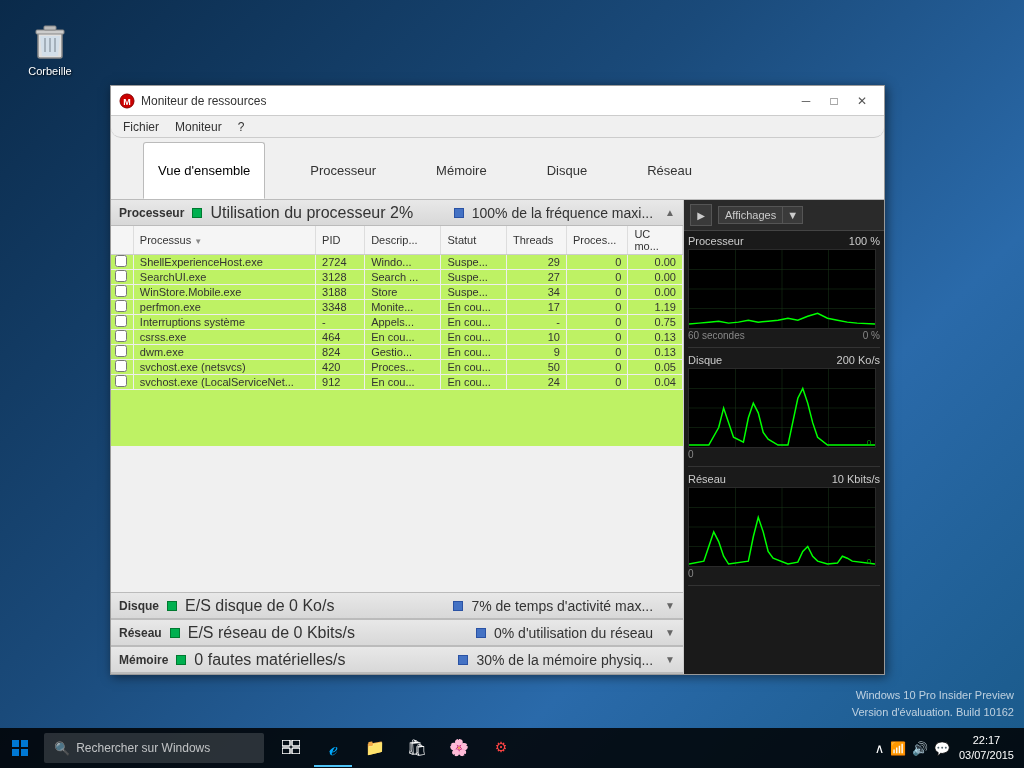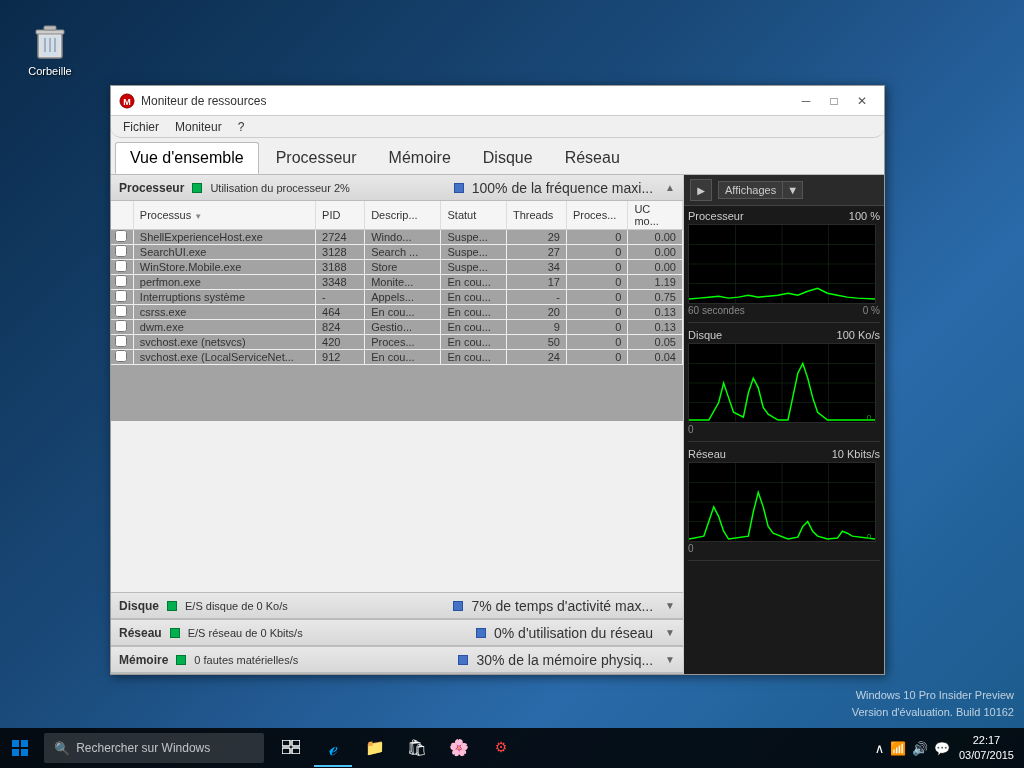--- a/index.html
+++ b/index.html
@@ -200,26 +200,27 @@
 
     
     .tabs {
       display: flex;
       background: #f0f0f0;
       border-bottom: 1px solid #bbb;
       padding: 4px 4px 0;
       gap: 2px;
     }
     .tab {
-      padding: 6px 14px;
-      font-size: 16px;
+      padding: 20px 14px;
+      font-size: 13px;
       cursor: pointer;
       border: 1px solid transparent;
       border-radius: 3px 3px 0 0;
       color: #333;
+      margin-left: 28px;
     }
     .tab.active {
       background: #fff;
       border: 1px solid #bbb;
       border-bottom: 1px solid #fff;
       color: #000;
     }
 
     
     .content {
@@ -257,21 +258,21 @@
       color: #333;
       flex: 0 0 auto;
     }
     .section-indicator {
       width: 10px;
       height: 10px;
       background: #00b050;
       border: 1px solid #007a30;
     }
     .section-stat {
-      font-size: 11px;
+      font-size: 16px;
       color: #333;
       flex: 1;
     }
     .section-stat2 {
       font-size: 14px;
       color: #333;
     }
     .section-indicator2 {
       width: 10px;
       height: 10px;
@@ -282,21 +283,21 @@
     .section-chevron {
       font-size: 10px;
       color: #666;
       margin-left: 4px;
     }
 
     
     .proc-table {
       flex: 1;
       overflow-y: auto;
-      background: #a3a3a3;
+      background: #bef264;
       max-height: 220px;
     }
     .proc-table table {
       width: 100%;
       border-collapse: collapse;
     }
     .proc-table th {
       background: #f5f5f5;
       border-bottom: 1px solid #ccc;
       border-right: 1px solid #ddd;
@@ -571,21 +572,21 @@
     <td class="col-uc" style="text-align:right;">0.75</td>
   </tr>
                   <tr>
     <td class="proc-check col-checkbox">
       <input type="checkbox" style="width: 12px; height: 12px;">
     </td>
     <td class="col-name proc-name">csrss.exe</td>
     <td class="col-pid proc-num">464</td>
     <td class="col-desc">En cou...</td>
     <td class="col-status">En cou...</td>
-    <td class="col-threads" style="text-align:right;">20</td>
+    <td class="col-threads" style="text-align:right;">10</td>
     <td class="col-proc proc-num" style="text-align:right;">0</td>
     <td class="col-uc" style="text-align:right;">0.13</td>
   </tr>
                   <tr>
     <td class="proc-check col-checkbox">
       <input type="checkbox" style="width: 12px; height: 12px;">
     </td>
     <td class="col-name proc-name">dwm.exe</td>
     <td class="col-pid proc-num">824</td>
     <td class="col-desc">Gestio...</td>
@@ -687,21 +688,21 @@
             <span>60 secondes</span>
             <span>0 %</span>
           </div>
         </div>
 
         <div class="chart-divider"></div>
 
         <div class="chart-section">
           <div class="chart-header">
             <span class="chart-title">Disque</span>
-            <span class="chart-value">100 Ko/s</span>
+            <span class="chart-value">200 Ko/s</span>
           </div>
           <div class="chart-canvas">
             <svg class="chart-svg" viewBox="0 0 188 80" preserveAspectRatio="none">
               <line x1="0" y1="20" x2="188" y2="20" stroke="#1a3a1a" stroke-width="0.5"></line>
               <line x1="0" y1="40" x2="188" y2="40" stroke="#1a3a1a" stroke-width="0.5"></line>
               <line x1="0" y1="60" x2="188" y2="60" stroke="#1a3a1a" stroke-width="0.5"></line>
               <line x1="47" y1="0" x2="47" y2="80" stroke="#1a3a1a" stroke-width="0.5"></line>
               <line x1="94" y1="0" x2="94" y2="80" stroke="#1a3a1a" stroke-width="0.5"></line>
               <line x1="141" y1="0" x2="141" y2="80" stroke="#1a3a1a" stroke-width="0.5"></line>
 

